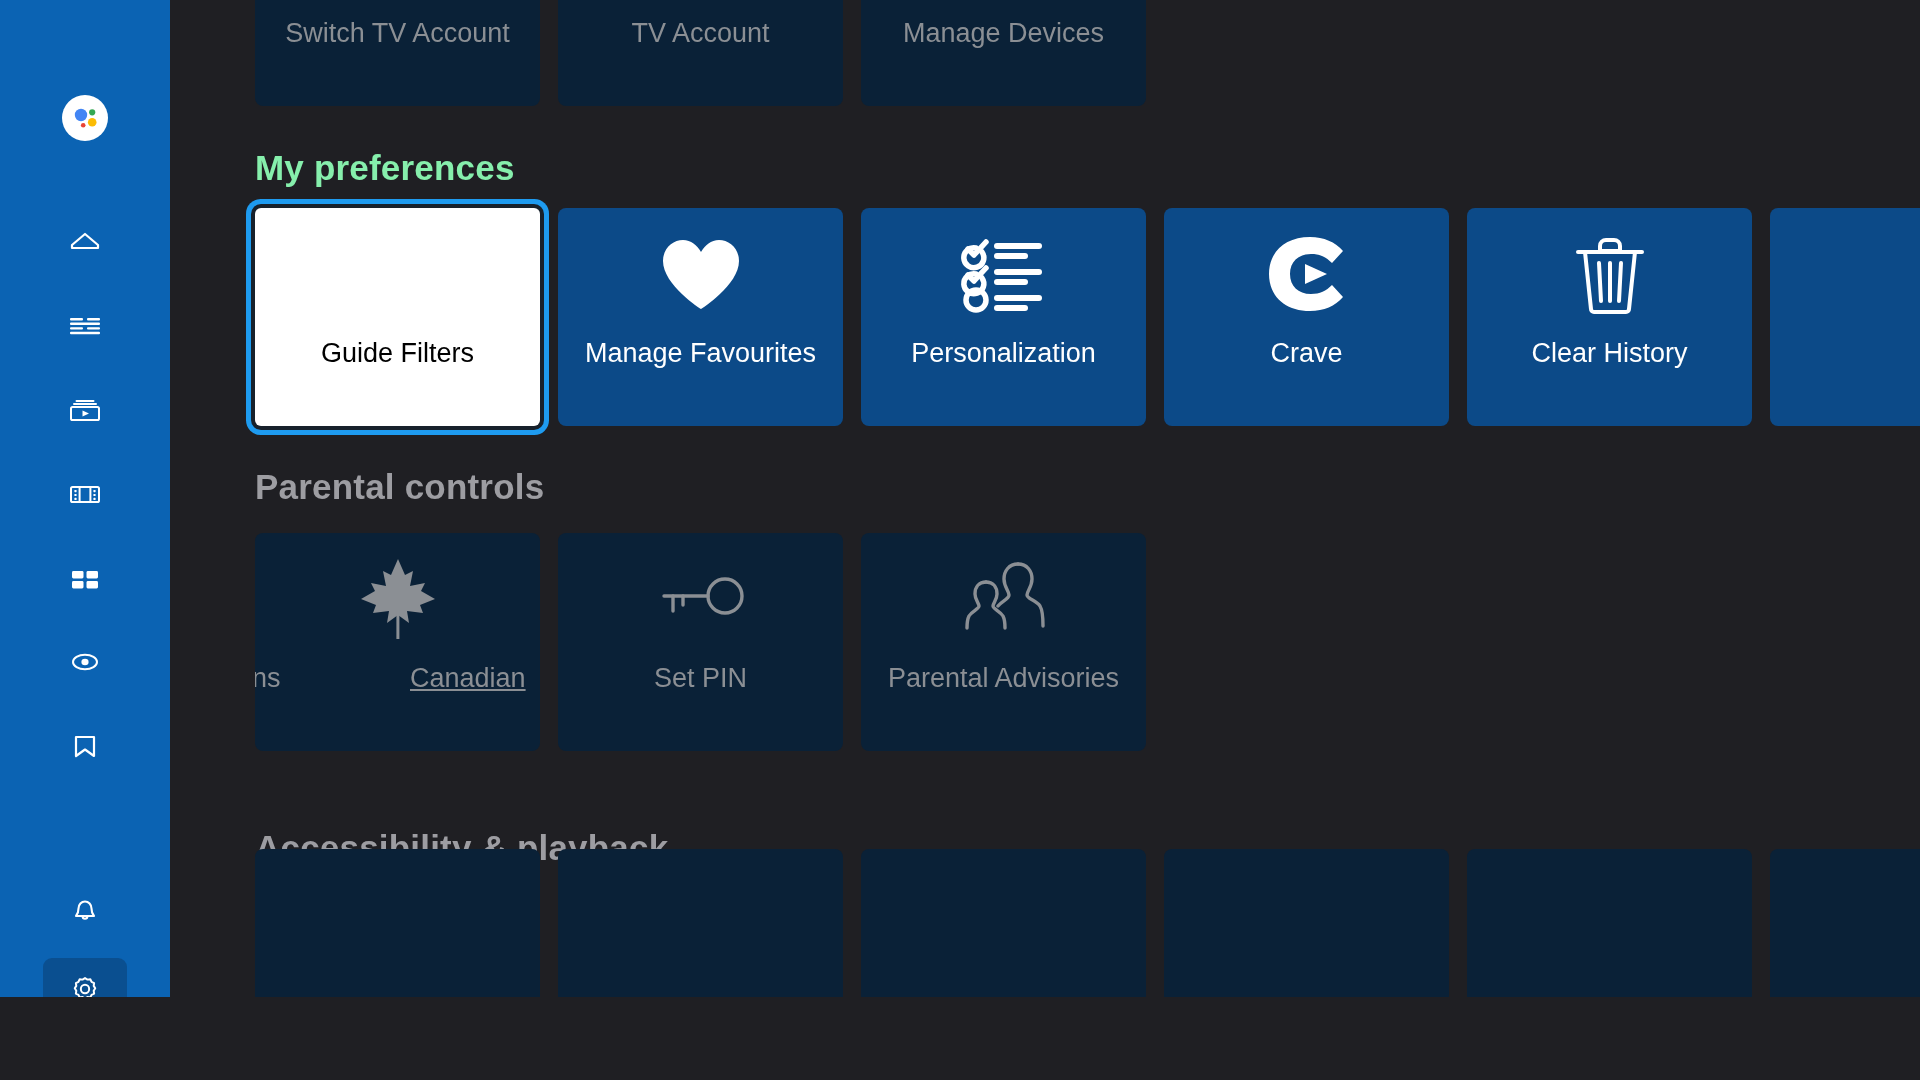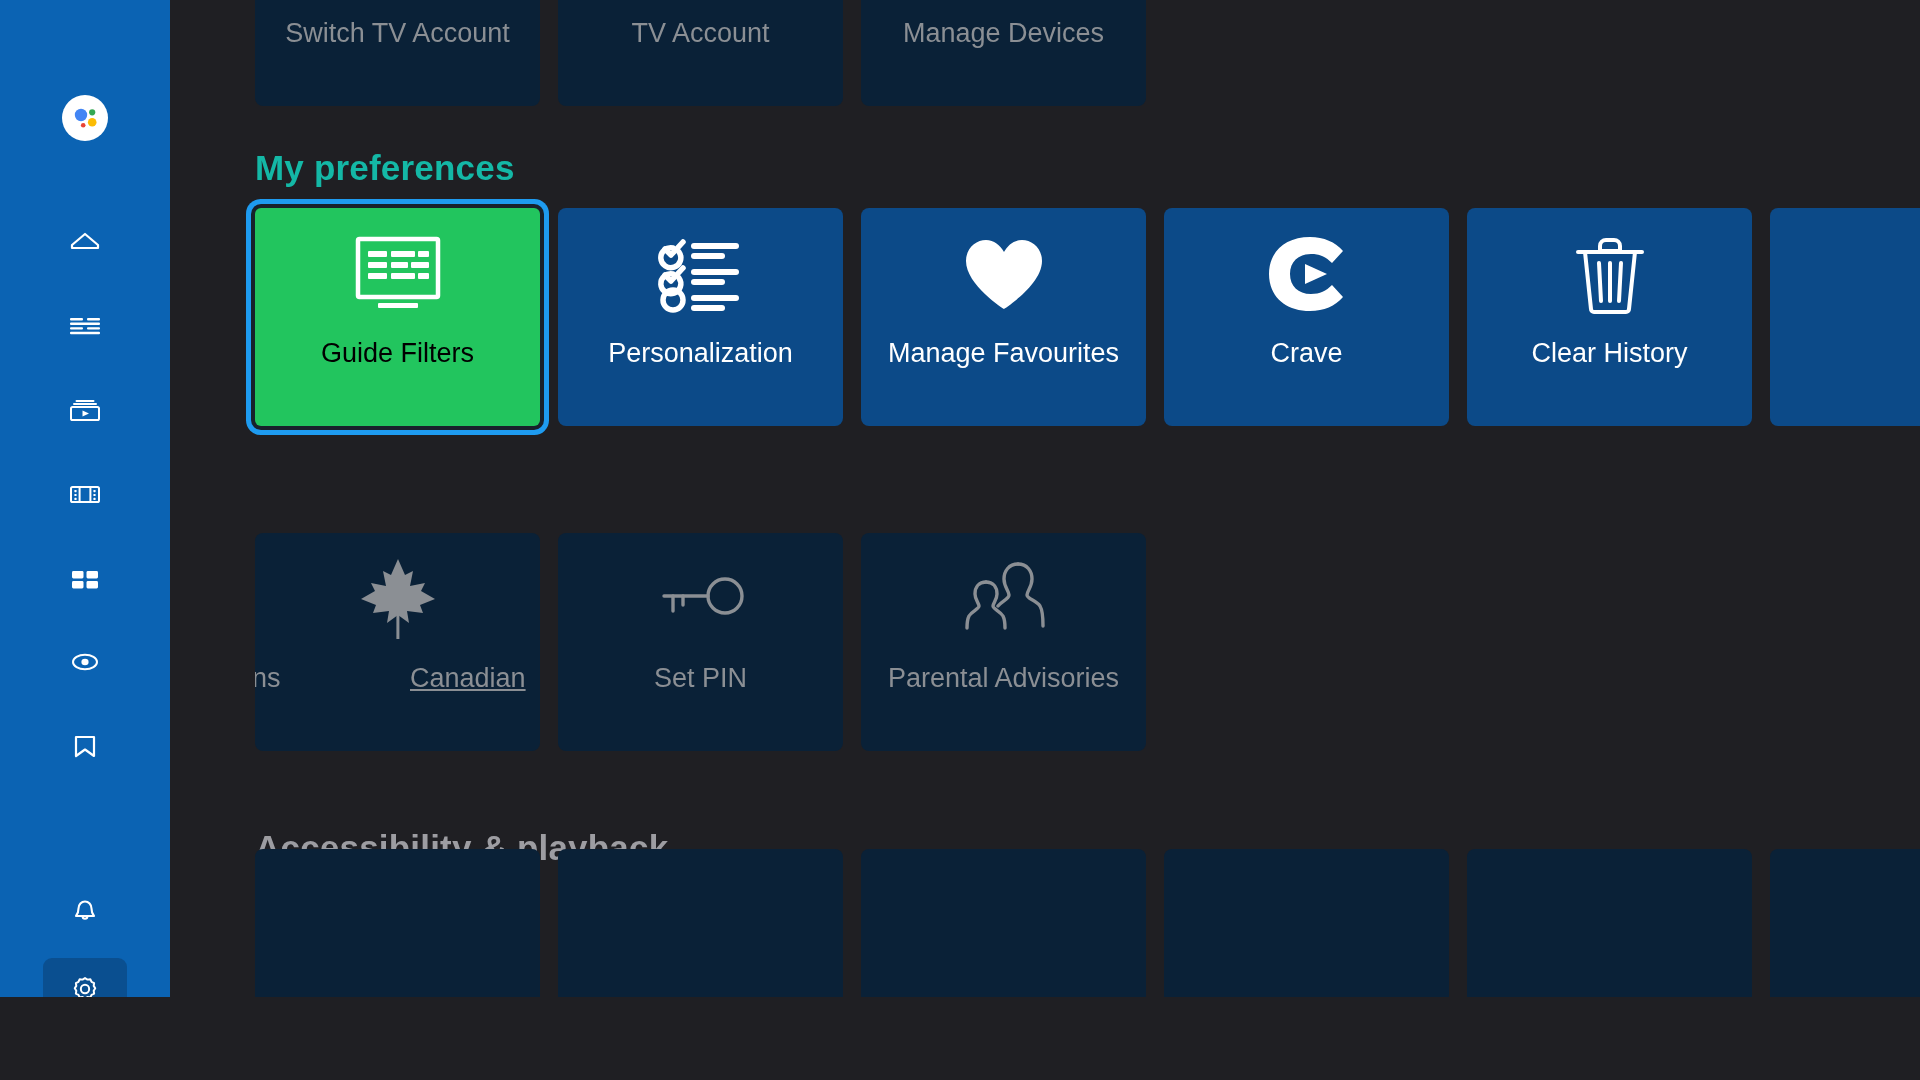--- a/index.html
+++ b/index.html
@@ -23,42 +23,42 @@
   .sb-nav{position:absolute;top:200px;left:0;width:170px;display:flex;flex-direction:column;align-items:center;}
   .sb-item{width:84px;height:84px;display:flex;align-items:center;justify-content:center;border-radius:10px;}
   .sb-bottom{position:absolute;bottom:60px;left:0;width:170px;display:flex;flex-direction:column;align-items:center;gap:6px;}
   .sb-item.active{background:#0a4f90;width:84px;height:62px;border-radius:9px;}
   .sb-item svg{display:block;}
 
   
   .content{position:absolute;left:170px;top:0;right:0;bottom:0;}
 
   .section-title{
-    color:#14b8a6;font-size:35px;font-weight:700;letter-spacing:.2px;
+    color:#86efac;font-size:35px;font-weight:700;letter-spacing:.2px;
     margin:0;padding:0 0 0 85px;
   }
   .section-title.dim{color:#9d9da2;font-weight:700;}
 
   .row{position:relative;display:flex;gap:18px;padding-left:85px;}
   .card{
     width:285px;height:218px;border-radius:8px;
     display:flex;flex-direction:column;align-items:center;justify-content:flex-start;
     flex:0 0 auto;position:relative;box-sizing:border-box;
   }
   .card.inactive{background:#0a2137;}
   .card.accent{background:#0c4a88;}
   .card .ic{height:132px;display:flex;align-items:center;justify-content:center;width:100%;}
   .card .lbl{
     font-size:27px;line-height:1;text-align:center;width:100%;
   }
   .card.inactive .lbl{color:#8b8f94;}
   .card.accent .lbl{color:#ffffff;}
 
   .card.focused{
-    background:#22c55e;
+    background:#ffffff;
     box-shadow:0 0 0 4px #18212b, 0 0 0 9px #1e9bf0;
     border-radius:6px;
   }
 
   
   .clip-lbl{position:relative;width:100%;height:28px;overflow:hidden;}
   .clip-lbl span{position:absolute;top:0;font-size:27px;color:#8b8f94;white-space:nowrap;line-height:1;}
   .clip-a{left:-60px;}
   .clip-b{left:155px;text-decoration:underline;}
 </style>
@@ -207,20 +207,29 @@
               <rect x="45" y="31" width="17" height="6" rx="1"></rect>
               <rect x="65" y="31" width="18" height="6" rx="1"></rect>
               <rect x="22" y="42" width="19" height="6" rx="1"></rect>
               <rect x="45" y="42" width="24" height="6" rx="1"></rect>
               <rect x="72" y="42" width="11" height="6" rx="1"></rect>
               <rect x="32" y="72" width="40" height="5" rx="1"></rect>
             </g>
           </svg>
         </div>
         <div class="lbl">Guide Filters</div>
+      </div>
+
+      <div class="card accent">
+        <div class="ic">
+          <svg width="92" height="86" viewBox="0 0 92 86">
+            <path d="M46 78 C46 78 8 54 8 30 C8 17 18 9 28 9 C36 9 42 14 46 21 C50 14 56 9 64 9 C74 9 84 17 84 30 C84 54 46 78 46 78 Z" fill="#ffffff"></path>
+          </svg>
+        </div>
+        <div class="lbl">Manage Favourites</div>
       </div>
 
       <div class="card accent">
         <div class="ic">
           <svg width="100" height="86" viewBox="0 0 100 86">
             <g fill="none" stroke="#ffffff" stroke-width="5.5" stroke-linecap="round" stroke-linejoin="round">
               <path d="M22 17 a10 10 0 1 0 6 4"></path>
               <path d="M14 18 l6 6 12 -13"></path>
               <path d="M22 43 a10 10 0 1 0 6 4"></path>
               <path d="M14 44 l6 6 12 -13"></path>
@@ -234,29 +243,20 @@
               <rect x="40" y="64" width="48" height="6" rx="3"></rect>
               <rect x="40" y="74" width="34" height="6" rx="3"></rect>
             </g>
           </svg>
         </div>
         <div class="lbl">Personalization</div>
       </div>
 
       <div class="card accent">
         <div class="ic">
-          <svg width="92" height="86" viewBox="0 0 92 86">
-            <path d="M46 78 C46 78 8 54 8 30 C8 17 18 9 28 9 C36 9 42 14 46 21 C50 14 56 9 64 9 C74 9 84 17 84 30 C84 54 46 78 46 78 Z" fill="#ffffff"></path>
-          </svg>
-        </div>
-        <div class="lbl">Manage Favourites</div>
-      </div>
-
-      <div class="card accent">
-        <div class="ic">
           <svg width="104" height="86" viewBox="0 0 104 86">
             <path d="M88 20 C80 11 69 6 55 6 C30 6 14 21 14 43 C14 65 30 80 55 80 C69 80 80 75 88 66
                      L77 54 C71 60 65 63 56 63 C43 63 35 55 35 43 C35 31 43 23 56 23 C65 23 71 26 77 32 Z" fill="#ffffff"></path>
             <path d="M50 33 L72 43 L50 53 Z" fill="#ffffff"></path>
           </svg>
         </div>
         <div class="lbl">Crave</div>
       </div>
 
       <div class="card accent">
@@ -272,20 +272,21 @@
         </div>
         <div class="lbl">Clear History</div>
       </div>
 
       <div class="card accent">
         <div class="ic"></div>
         <div class="lbl"></div>
       </div>
     </div>
 
+    <h2 class="section-title dim" style="position:absolute;top:467px;left:0;">Parental controls</h2>
 
     <div class="row" style="position:absolute;top:533px;left:0;">
 
       <div class="card inactive">
         <div class="ic">
           <svg width="82" height="92" viewBox="0 0 82 92">
             <path d="M41 6 L48 22 L56 18 L53 33 L68 30 L64 38 L78 46 L63 52 L66 60 L50 58 L52 70 L41 62 L30 70
                      L32 58 L16 60 L19 52 L4 46 L18 38 L14 30 L29 33 L26 18 L34 22 Z" fill="#8b8f94"></path>
             <rect x="39.4" y="58" width="3" height="28" fill="#8b8f94"></rect>
           </svg>

